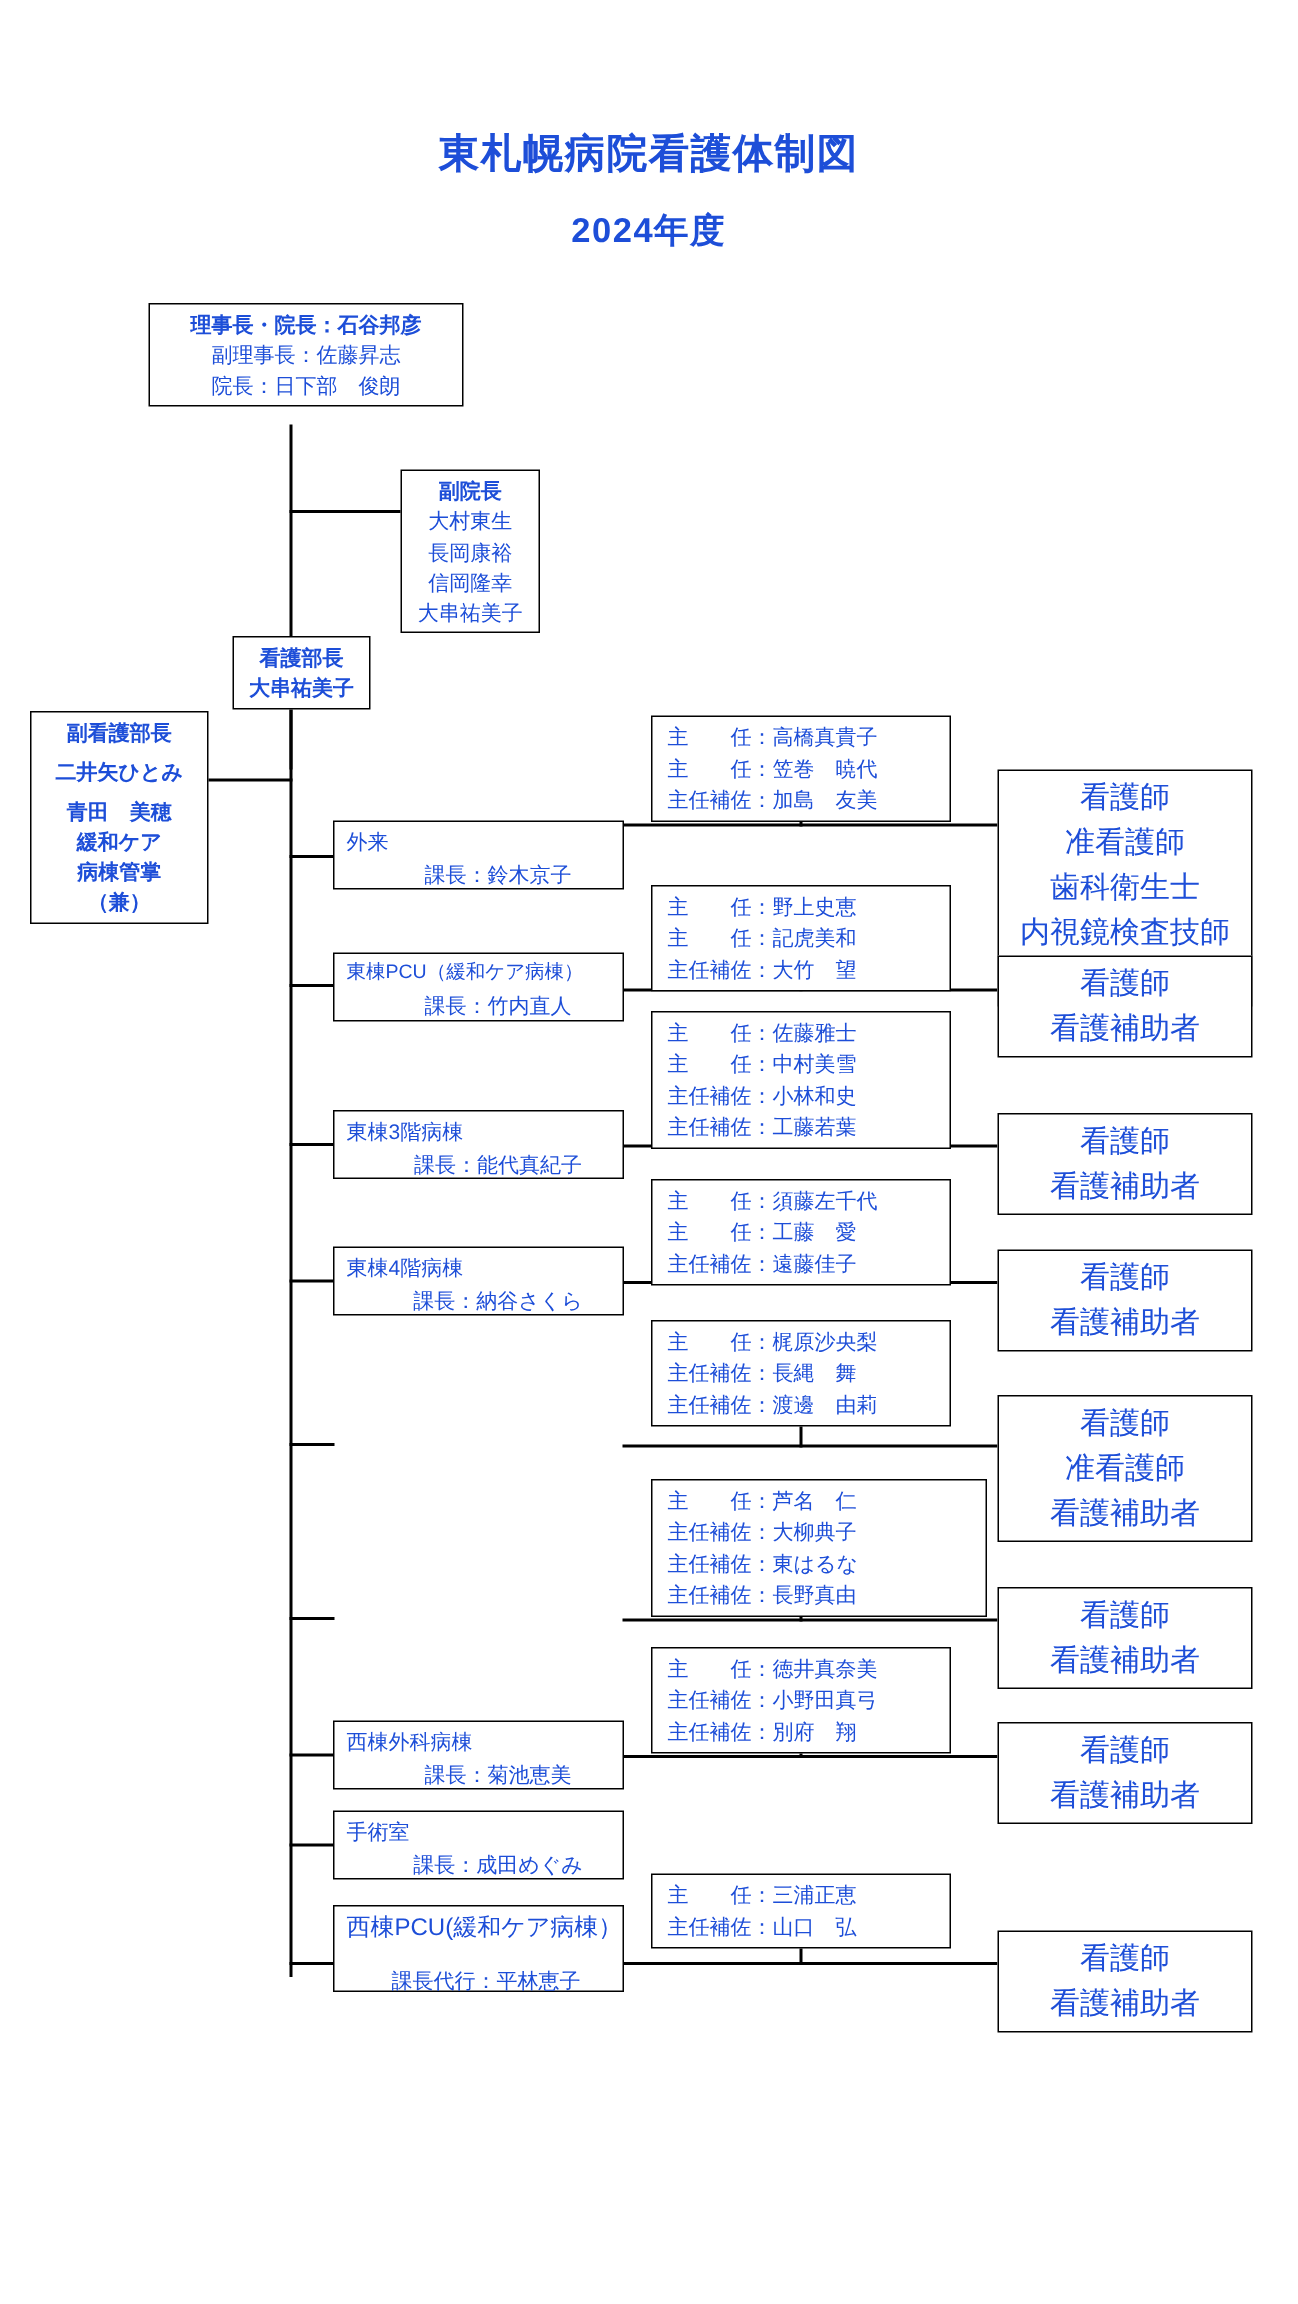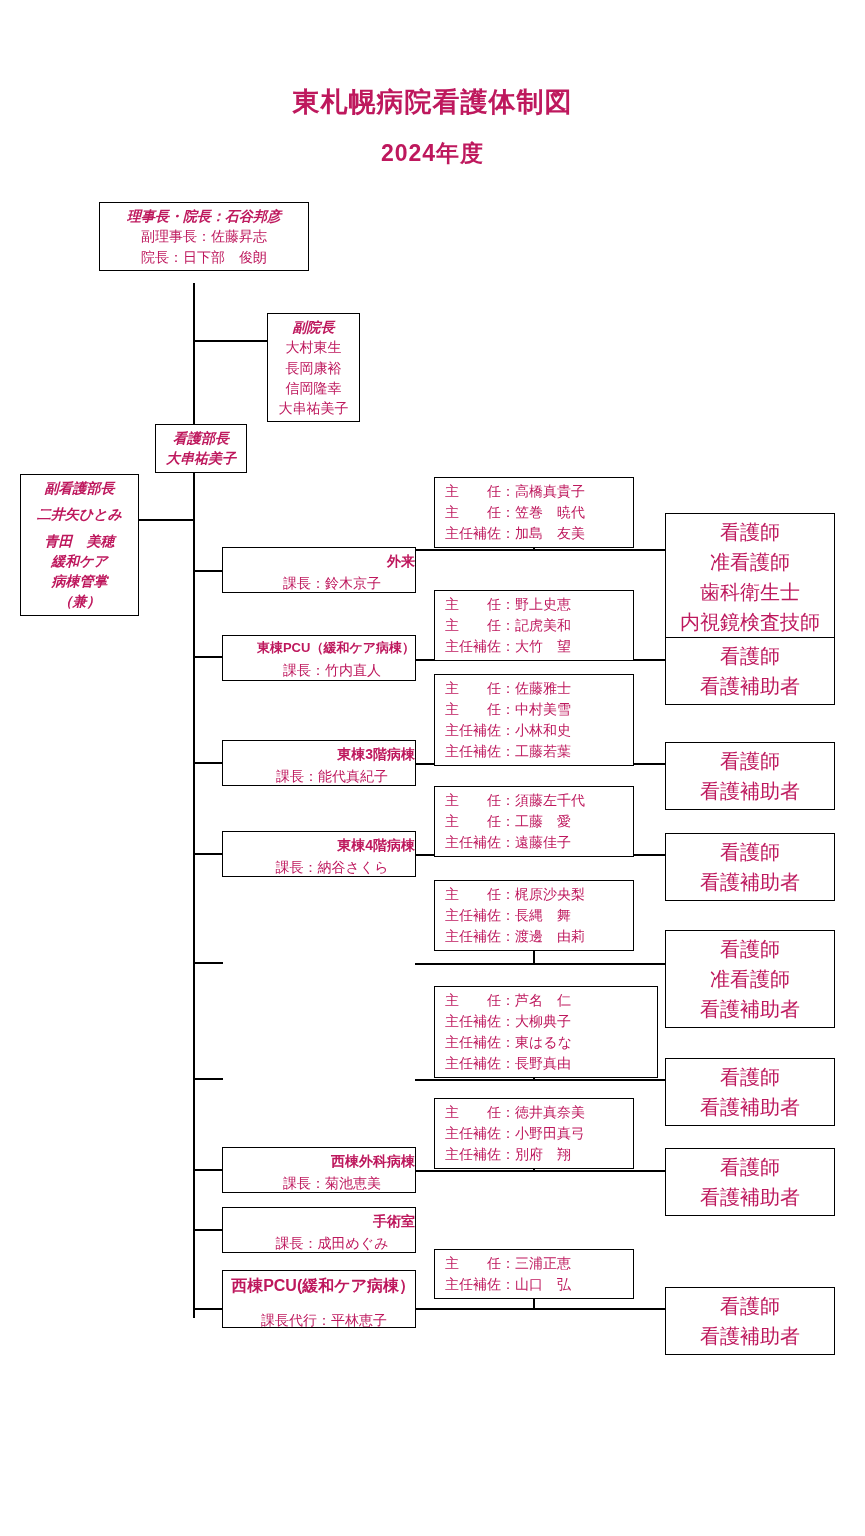--- a/index.html
+++ b/index.html
@@ -7,21 +7,21 @@
     padding: 0;
     background: #f2f2f2;
   }
   #page {
     position: relative;
     width: 865px;
     height: 1536px;
     margin: 0 auto;
     background: #ffffff;
     font-family: "Liberation Sans", "DejaVu Sans", sans-serif;
-    color: #be185d;
+    color: #1d4ed8;
     overflow: hidden;
   }
   .title {
     position: absolute;
     left: 0;
     width: 865px;
     text-align: center;
     font-weight: bold;
     font-size: 27px;
     letter-spacing: 1px;
@@ -34,21 +34,21 @@
     box-sizing: border-box;
     border: 1px solid #000000;
     background: #ffffff;
     text-align: center;
     font-size: 14px;
     line-height: 1.45;
     padding: 3px 4px;
     z-index: 3;
   }
   .box .b-line { white-space: pre; }
-  .box .bold { font-weight: bold; font-style: italic; }
+  .box .bold { font-weight: bold; }
 
   .rowbox {
     position: absolute;
     box-sizing: border-box;
     border: 1px solid #000000;
     background: #ffffff;
     font-size: 14px;
     line-height: 1.5;
     padding: 3px 10px;
     z-index: 3;
@@ -75,23 +75,23 @@
     box-sizing: border-box;
     border: 1px solid #000000;
     background: #ffffff;
     font-size: 14px;
     line-height: 1.6;
     z-index: 3;
     padding: 2px 0 2px 0;
   }
   .deptbox .d-name {
     display: block;
-    text-align: right;
+    text-align: left;
     padding-left: 8px;
-    font-weight: bold;
+    font-weight: normal;
     white-space: pre;
   }
   .deptbox .d-chief {
     display: block;
     text-align: center;
     padding-left: 26px;
     white-space: pre;
   }
 
   .line {

